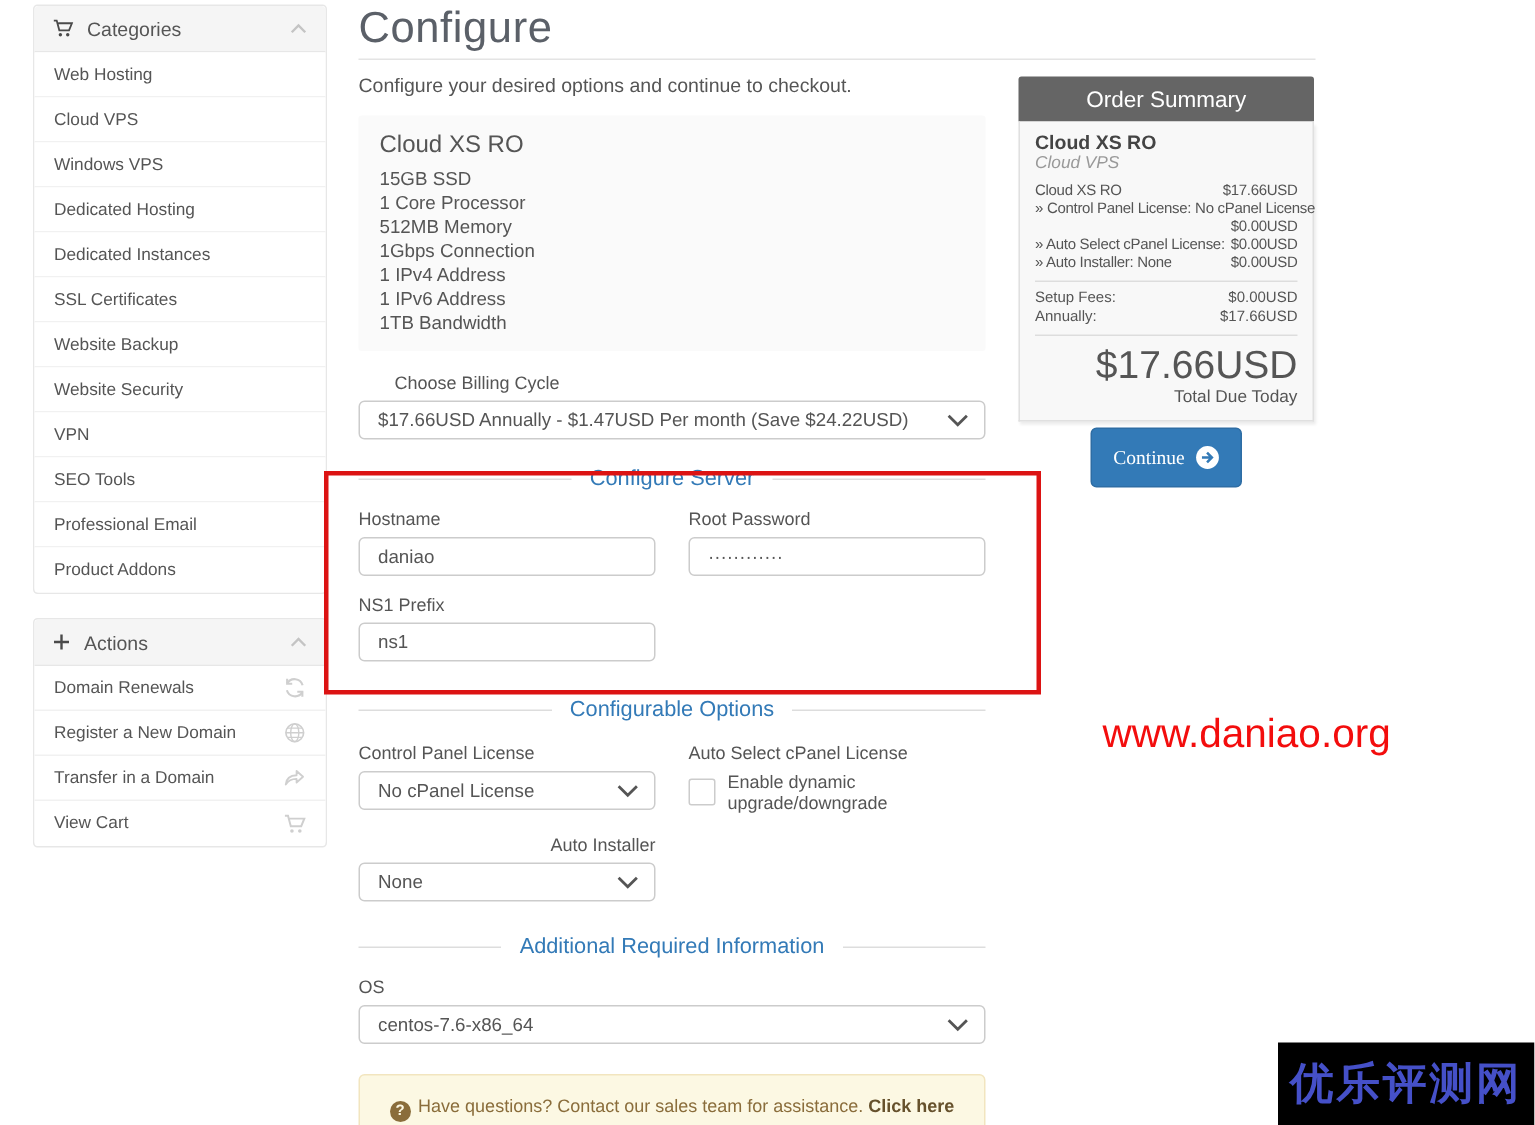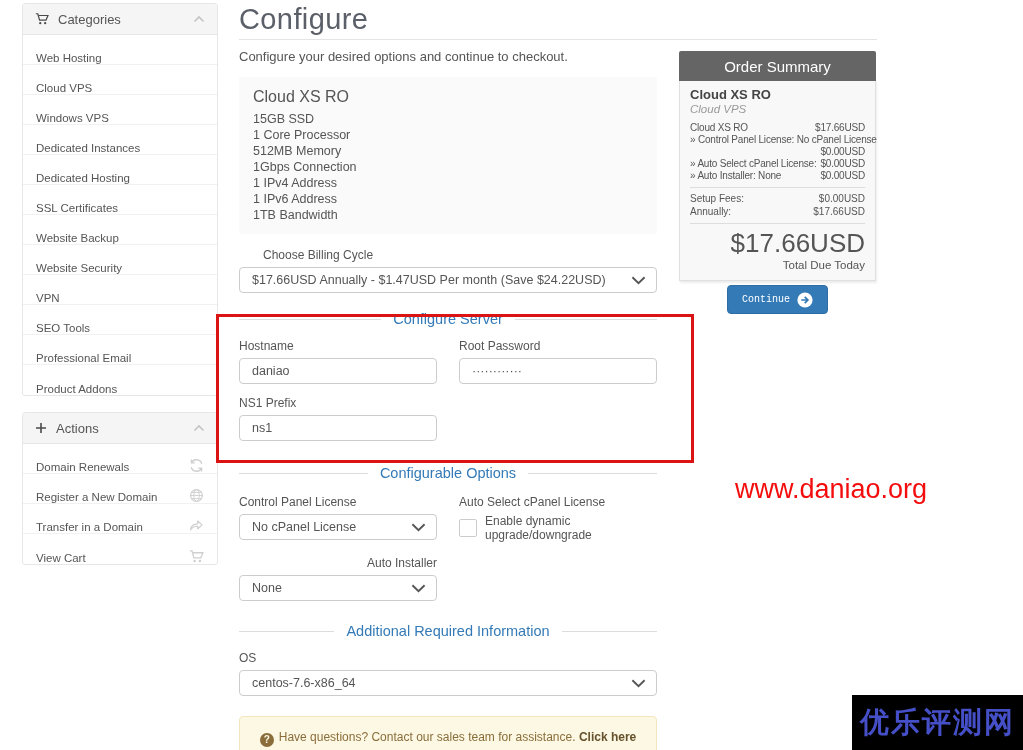--- a/index.html
+++ b/index.html
@@ -13,21 +13,21 @@
   
   .sidebar { position:absolute; left:22px; top:3px; width:196px; }
   .panel { border:1px solid #e7e7e7; border-radius:3px; background:#fff; margin-bottom:16px; }
   .panel-header {
     display:flex; align-items:center; gap:9px; height:31px; padding:0 12px;
     background:#f5f5f5; border-bottom:1px solid #e7e7e7; border-radius:3px 3px 0 0;
     font-size:13px; color:#555; cursor:pointer;
   }
   .panel-header .chev { margin-left:auto; }
   .side-item {
-    display:flex; align-items:flex-end; height:30px; padding:0 13px;
+    display:flex; align-items:center; height:30px; padding:0 13px;
     font-size:11.5px; color:#555; border-bottom:1px solid #f1f1f1; cursor:pointer; background:#fff;
   }
   .side-item:last-child { border-bottom:none; border-radius:0 0 3px 3px; }
   .side-item .ric { margin-left:auto; }
 
   
   .main { position:absolute; left:239px; top:0; width:418px; }
   .page-title { margin:3px 0 0; font-size:29px; font-weight:300; color:#5b6068; letter-spacing:.4px; }
   .title-rule { position:absolute; left:239px; top:39px; width:638px; border-top:1px solid #e4e4e4; }
   .subtitle { margin-top:13px; font-size:13px; color:#555; }
@@ -83,24 +83,24 @@
   .sum-line { display:flex; justify-content:space-between; gap:3px; font-size:10px; letter-spacing:-.2px; color:#555; line-height:12px; white-space:nowrap; }
   .sum-line .lbl { overflow:hidden; }
   .lbl-full { font-size:10px; letter-spacing:-.2px; color:#555; line-height:12px; white-space:nowrap; }
   .amt-r { text-align:right; font-size:10px; letter-spacing:-.2px; color:#555; line-height:12px; }
   .sum-divider { border-top:1px solid #ddd; margin:5px 0 4px; }
   .tot-line { display:flex; justify-content:space-between; font-size:10px; color:#555; line-height:13px; }
   .big-total { text-align:right; font-size:26px; color:#555; line-height:30px; margin-top:3px; }
   .big-label { text-align:right; font-size:11.5px; color:#555; line-height:13px; margin-top:1px; }
 
   .continue-btn {
-    position:absolute; left:727px; top:285px; width:101px; height:29px;
+    position:absolute; left:727px; top:285px; width:101px; height:40px;
     background:#337ab7; border:1px solid #2e6da4; border-radius:4px; color:#fff;
-    display:flex; align-items:center; justify-content:center; gap:7px; font-size:10px; cursor:pointer;
-    font-family:Liberation Mono, monospace;
+    display:flex; align-items:center; justify-content:center; gap:7px; font-size:13px; cursor:pointer;
+    font-family:Liberation Serif, serif;
   }
 
   
   .annotation-rect {
     position:absolute; left:216px; top:314px; width:478px; height:149px;
     border:3px solid #dc1313; z-index:50; pointer-events:none;
   }
   .watermark { position:absolute; left:735px; top:474px; font-size:27px; color:#f30d0d; z-index:40;text-align:right; }
   .badge {
     position:absolute; left:852px; top:695px; width:171px; height:55px; background:#000;
@@ -132,24 +132,24 @@
     <div class="side-item">
         <span>Web Hosting</span>
       </div>
     <div class="side-item">
         <span>Cloud VPS</span>
       </div>
     <div class="side-item">
         <span>Windows VPS</span>
       </div>
     <div class="side-item">
+        <span>Dedicated Hosting</span>
+      </div>
+    <div class="side-item">
         <span>Dedicated Instances</span>
-      </div>
-    <div class="side-item">
-        <span>Dedicated Hosting</span>
       </div>
     <div class="side-item">
         <span>SSL Certificates</span>
       </div>
     <div class="side-item">
         <span>Website Backup</span>
       </div>
     <div class="side-item">
         <span>Website Security</span>
       </div>

